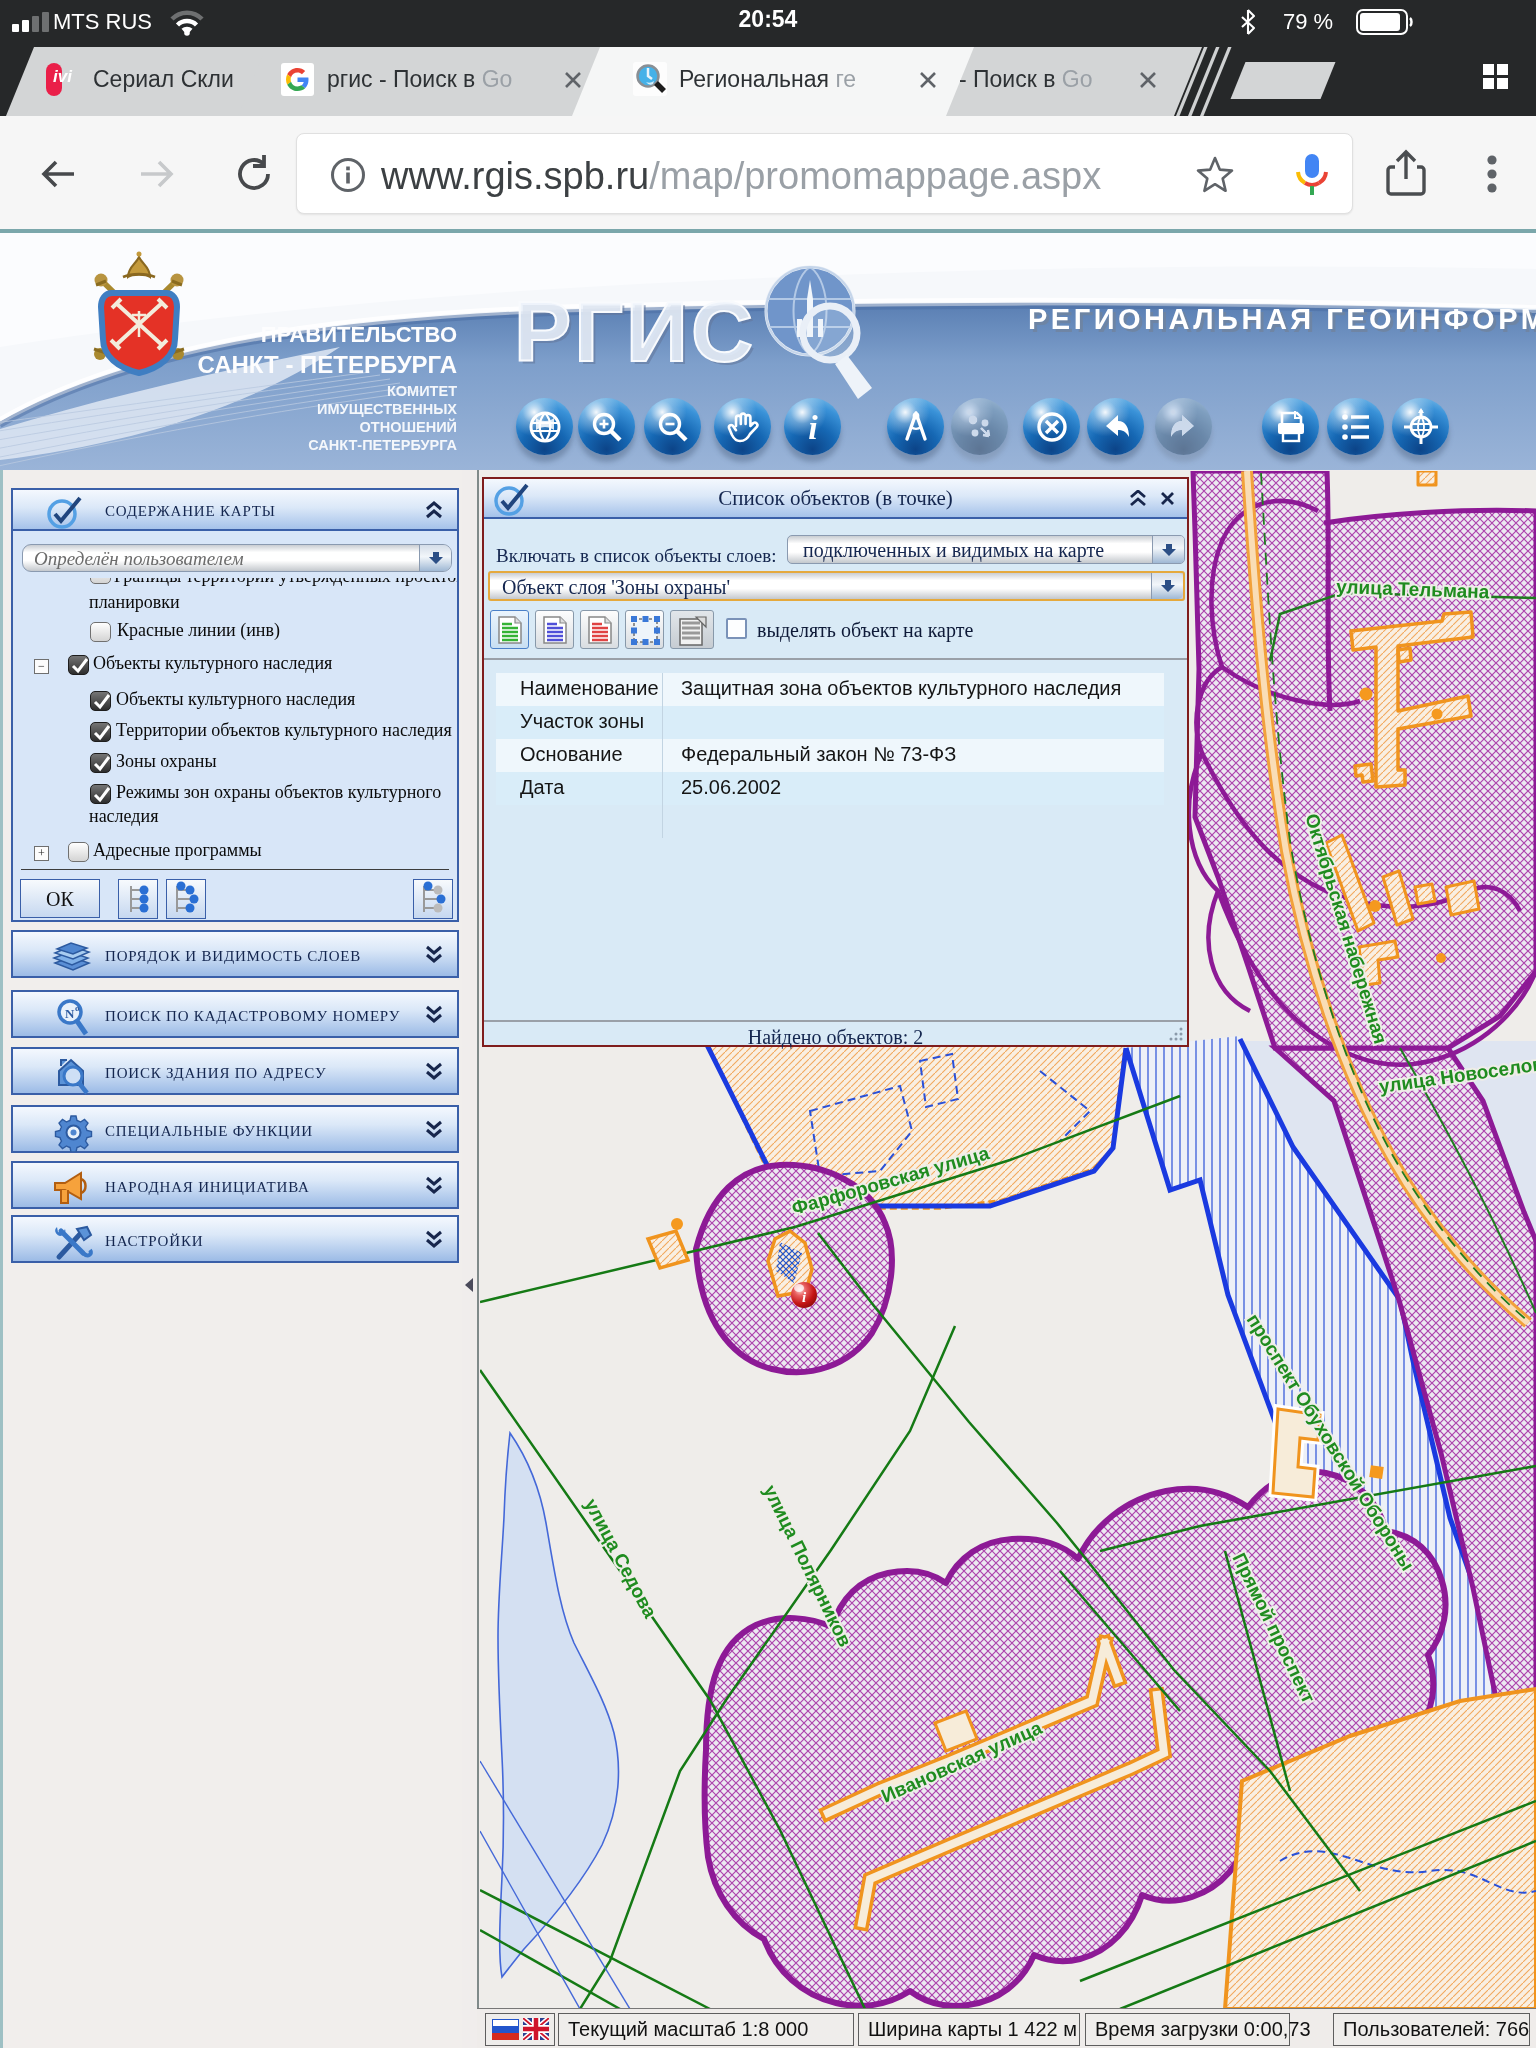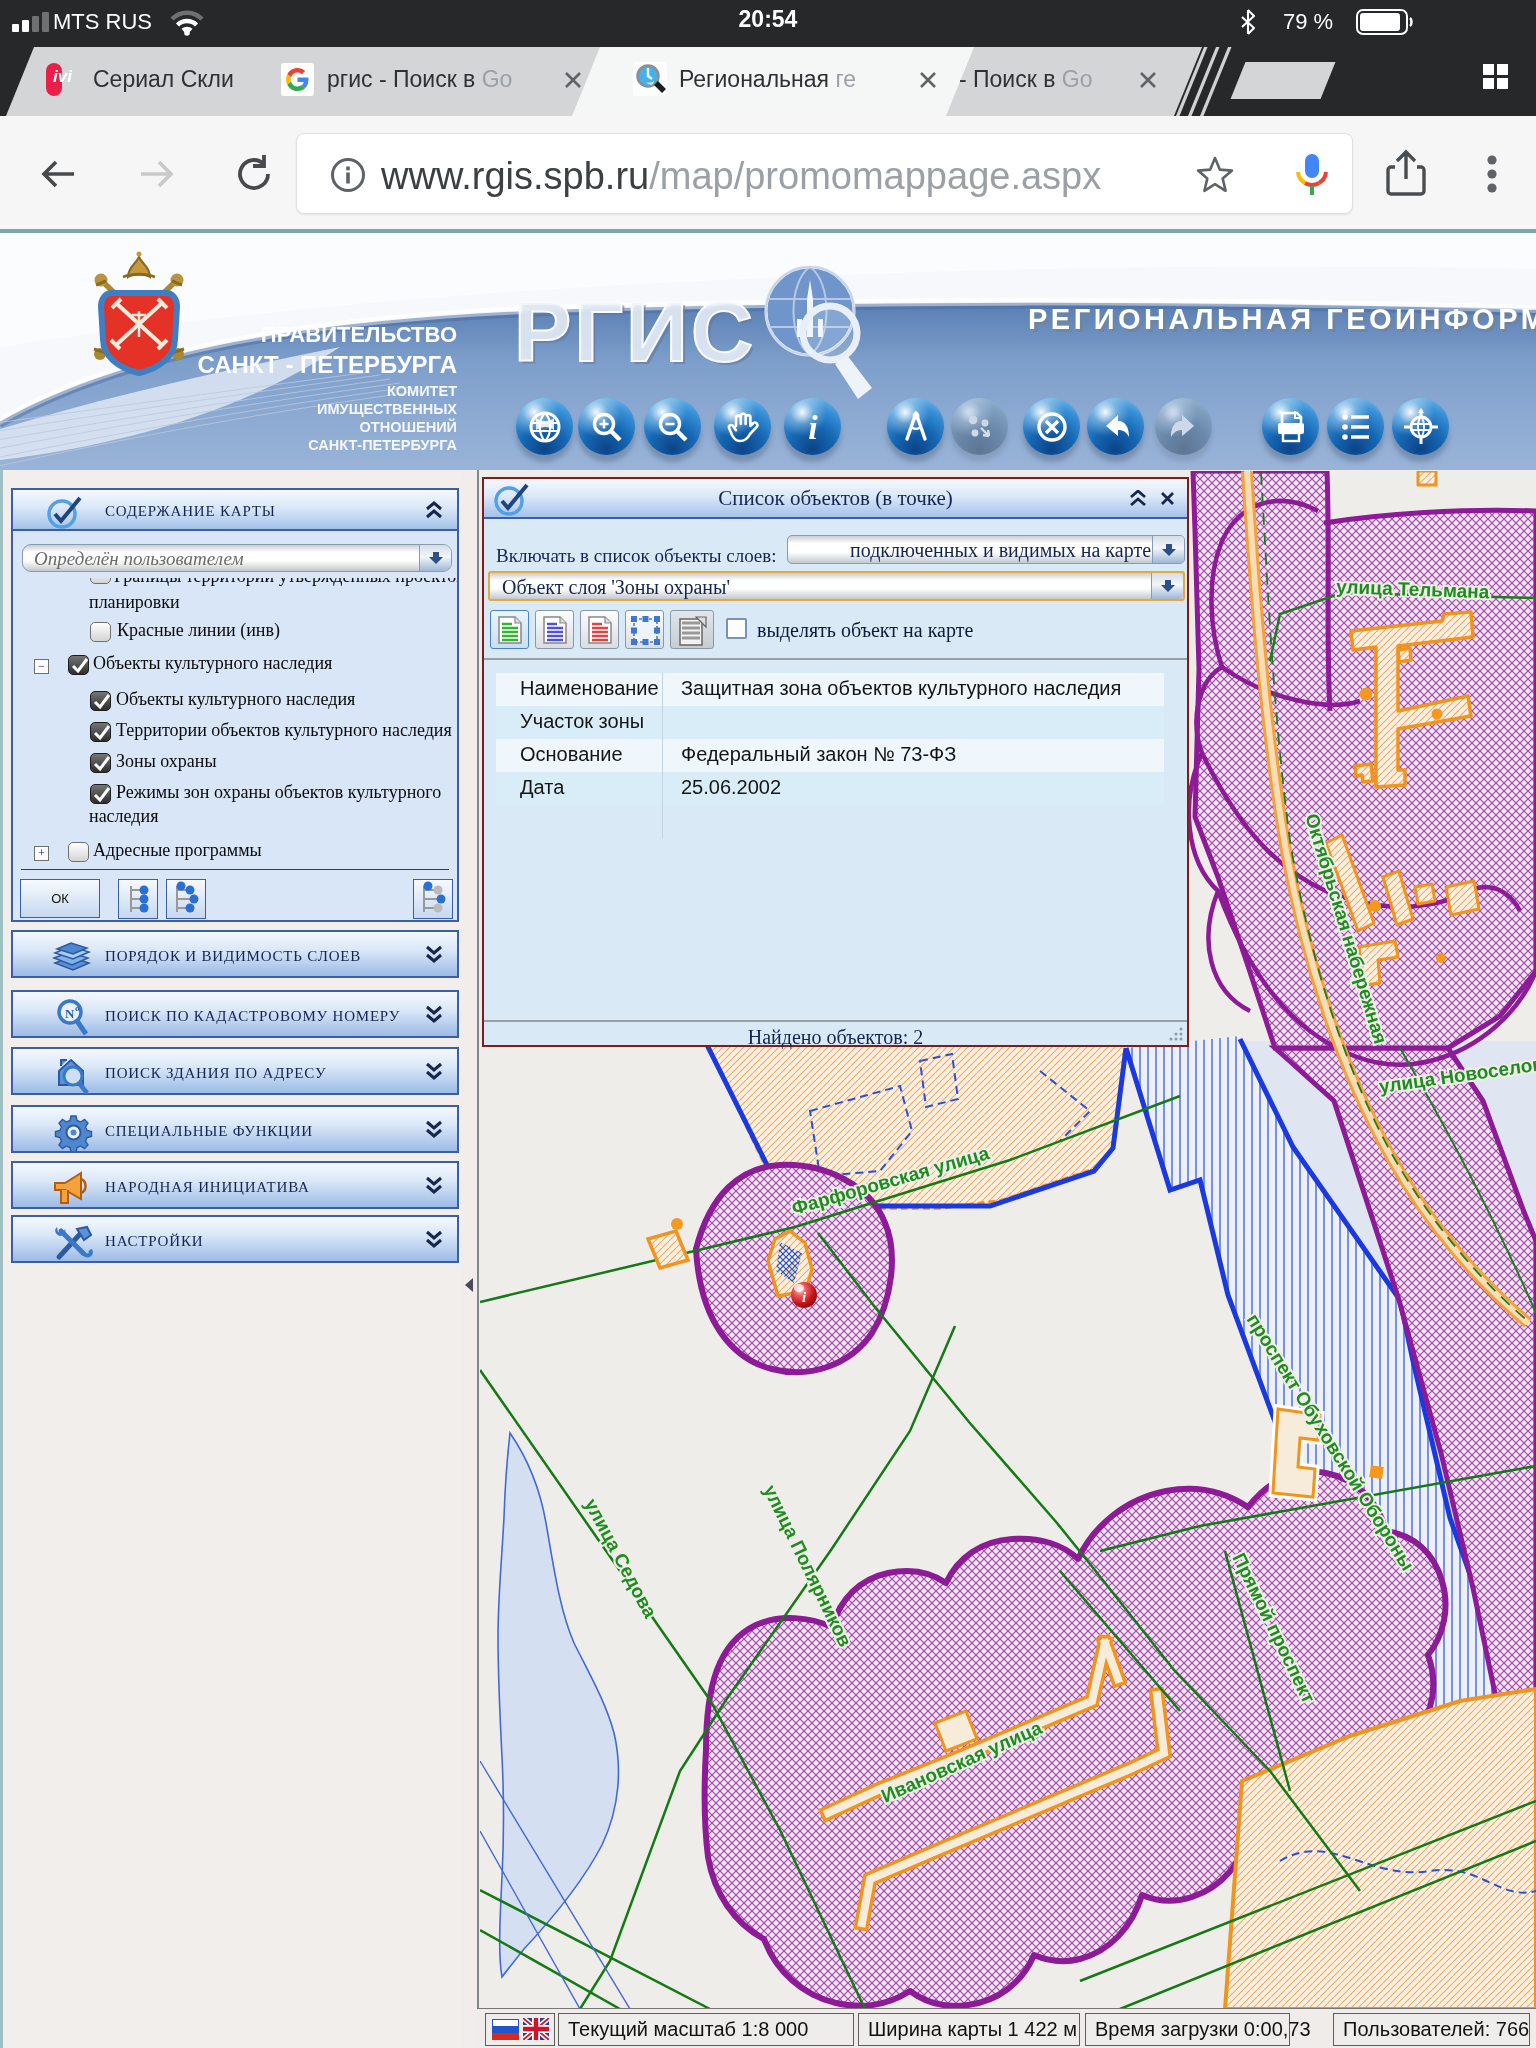--- a/index.html
+++ b/index.html
@@ -413,21 +413,21 @@
             <path d="M4 10 L9 15 L18 3" fill="none" stroke="#fff" stroke-width="3"></path>
           </svg></div>
       <div class="titem" style="left:103px; top:204px;">Режимы зон охраны объектов культурного</div>
       <div class="titem" style="left:76px; top:228px;">наследия</div>
       <div class="exp" style="left:21px; top:268px;">+</div>
       <div class="cbu" style="left:55px; top:264px;"></div>
       <div class="titem" style="left:80px; top:262px;">Адресные программы</div>
     </div>
     <div class="abs" style="left:8px; top:379px; width:428px; height:1px; background:#3c3c3c;"></div>
     <div class="abs" style="left:7px; top:389px; width:80px; height:39px; border:1px solid #3a5fa8;
-       background:linear-gradient(#f7fafd, #c6d8f0); font-family:Liberation Sans, sans-serif; font-size:13px; text-align:center; line-height:38px; color:#111;">ОК</div>
+       background:linear-gradient(#f7fafd, #c6d8f0); font-family:Liberation Serif, serif; font-size:20px; text-align:center; line-height:38px; color:#111;">ОК</div>
     <div class="abs" style="left:105px; top:389px; width:40px; height:40px; border:1px solid #3a5fa8; background:linear-gradient(#f7fafd,#c6d8f0);">
       <svg width="38" height="38" viewBox="0 0 38 38">
           <path d="M12 6 V32 M12 10 H22 M12 19 H22 M12 28 H22" stroke="#999" stroke-width="2" fill="none"></path>
           <circle cx="25" cy="10" r="4.5" fill="#2a6fd4"></circle>
           <circle cx="25" cy="19" r="4.5" fill="#2a6fd4"></circle>
           <circle cx="25" cy="28" r="4.5" fill="#2a6fd4"></circle>
         </svg>
     </div>
     <div class="abs" style="left:153px; top:389px; width:40px; height:40px; border:1px solid #3a5fa8; background:linear-gradient(#f7fafd,#c6d8f0);">
       <svg width="38" height="38" viewBox="0 0 38 38">
@@ -725,21 +725,21 @@
       <div class="abs serif" style="left:0; top:7px; width:703px; text-align:center; font-size:21px; color:#14264f;">Список объектов (в точке)</div>
       <svg class="abs" style="right:40px; top:11px;" width="18" height="17" viewBox="0 0 18 17">
           <path d="M2 7 L9 1 L16 7 M2 15 L9 9 L16 15" fill="none" stroke="#17264c" stroke-width="2.8"></path>
         </svg>
       <svg class="abs" style="right:12px; top:12px;" width="15" height="15" viewBox="0 0 15 15">
           <path d="M2 2 L13 13 M13 2 L2 13" stroke="#17264c" stroke-width="2.8"></path>
         </svg>
     </div>
     <div class="abs serif" style="left:12px; top:66px; font-size:19px; color:#14264f;">Включать в список объекты слоев:</div>
     <div class="combo" style="left:303px; top:56px; width:398px; height:29px; border-radius:5px;">
-      <div class="abs serif" style="left:15px; top:3px; font-size:20px; color:#14264f;margin-left:47px;">подключенных и видимых на карте</div>
+      <div class="abs serif" style="left:15px; top:3px; font-size:20px; color:#14264f;">подключенных и видимых на карте</div>
       <div class="arr" style="border-radius:0 4px 4px 0;">
           <svg class="darr" width="16" height="14" viewBox="0 0 16 14">
             <path d="M8 13 L1 6 H5 V1 H11 V6 H15 Z" fill="#2c4f86"></path>
           </svg>
         </div>
     </div>
     <div class="combo" style="left:4px; top:92px; width:697px; height:30px; border:2px solid #e5a93d; border-radius:3px;">
       <div class="abs serif" style="left:12px; top:3px; font-size:20px; color:#14264f;">Объект слоя 'Зоны охраны'</div>
       <div class="arr" style="border-radius:0 5px 5px 0;">
           <svg class="darr" width="16" height="14" viewBox="0 0 16 14">

